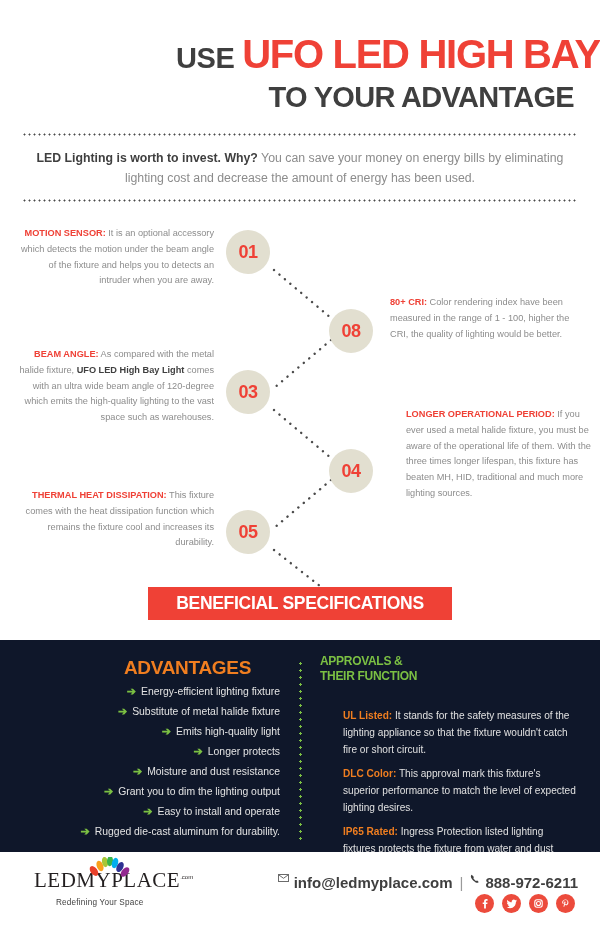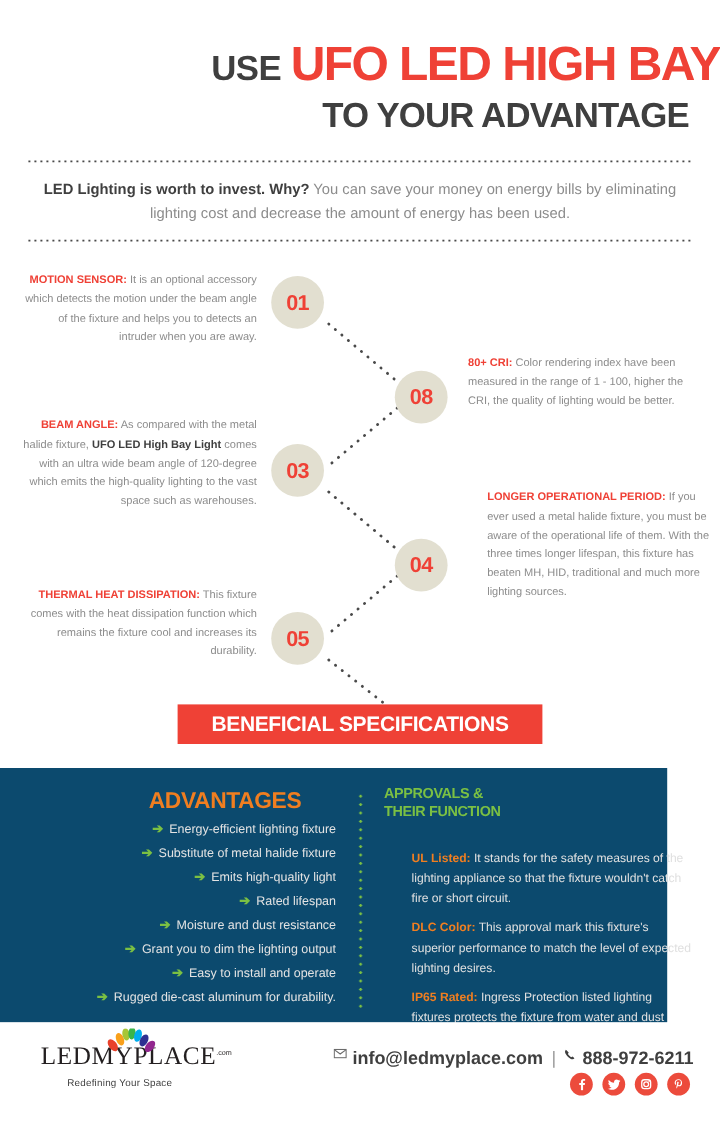--- a/index.html
+++ b/index.html
@@ -123,23 +123,23 @@
     align-items: center;
     justify-content: center;
     z-index: 5;
   }
 
   
   .dark {
     position: absolute;
     top: 640px;
     left: 0;
-    width: 556px;
+    width: 600px;
     height: 212px;
-    background: #0c4a6e;
+    background: #0f172a;
   }
   .adv-head {
     position: absolute;
     top: 17px;
     left: 95px;
     width: 185px;
     text-align: center;
     font-size: 19px;
     font-weight: bold;
     color: #f07e20;
@@ -321,21 +321,21 @@
   <div class="banner">BENEFICIAL SPECIFICATIONS</div>
 
   <div class="dark">
 
     <div class="adv-head">ADVANTAGES</div>
 
     <ul class="adv-list">
       <li><span class="arrow">➔</span><span>Energy-efficient lighting fixture</span></li>
       <li><span class="arrow">➔</span><span>Substitute of metal halide fixture</span></li>
       <li><span class="arrow">➔</span><span>Emits high-quality light</span></li>
-      <li><span class="arrow">➔</span><span>Rated lifespan</span></li>
+      <li><span class="arrow">➔</span><span>Longer protects</span></li>
       <li><span class="arrow">➔</span><span>Moisture and dust resistance</span></li>
       <li><span class="arrow">➔</span><span>Grant you to dim the lighting output</span></li>
       <li><span class="arrow">➔</span><span>Easy to install and operate</span></li>
       <li><span class="arrow">➔</span><span>Rugged die-cast aluminum for durability.</span></li>
     </ul>
 
     <div class="vdivider"></div>
 
     <div class="apr-head">
       <div>APPROVALS &amp;</div>

